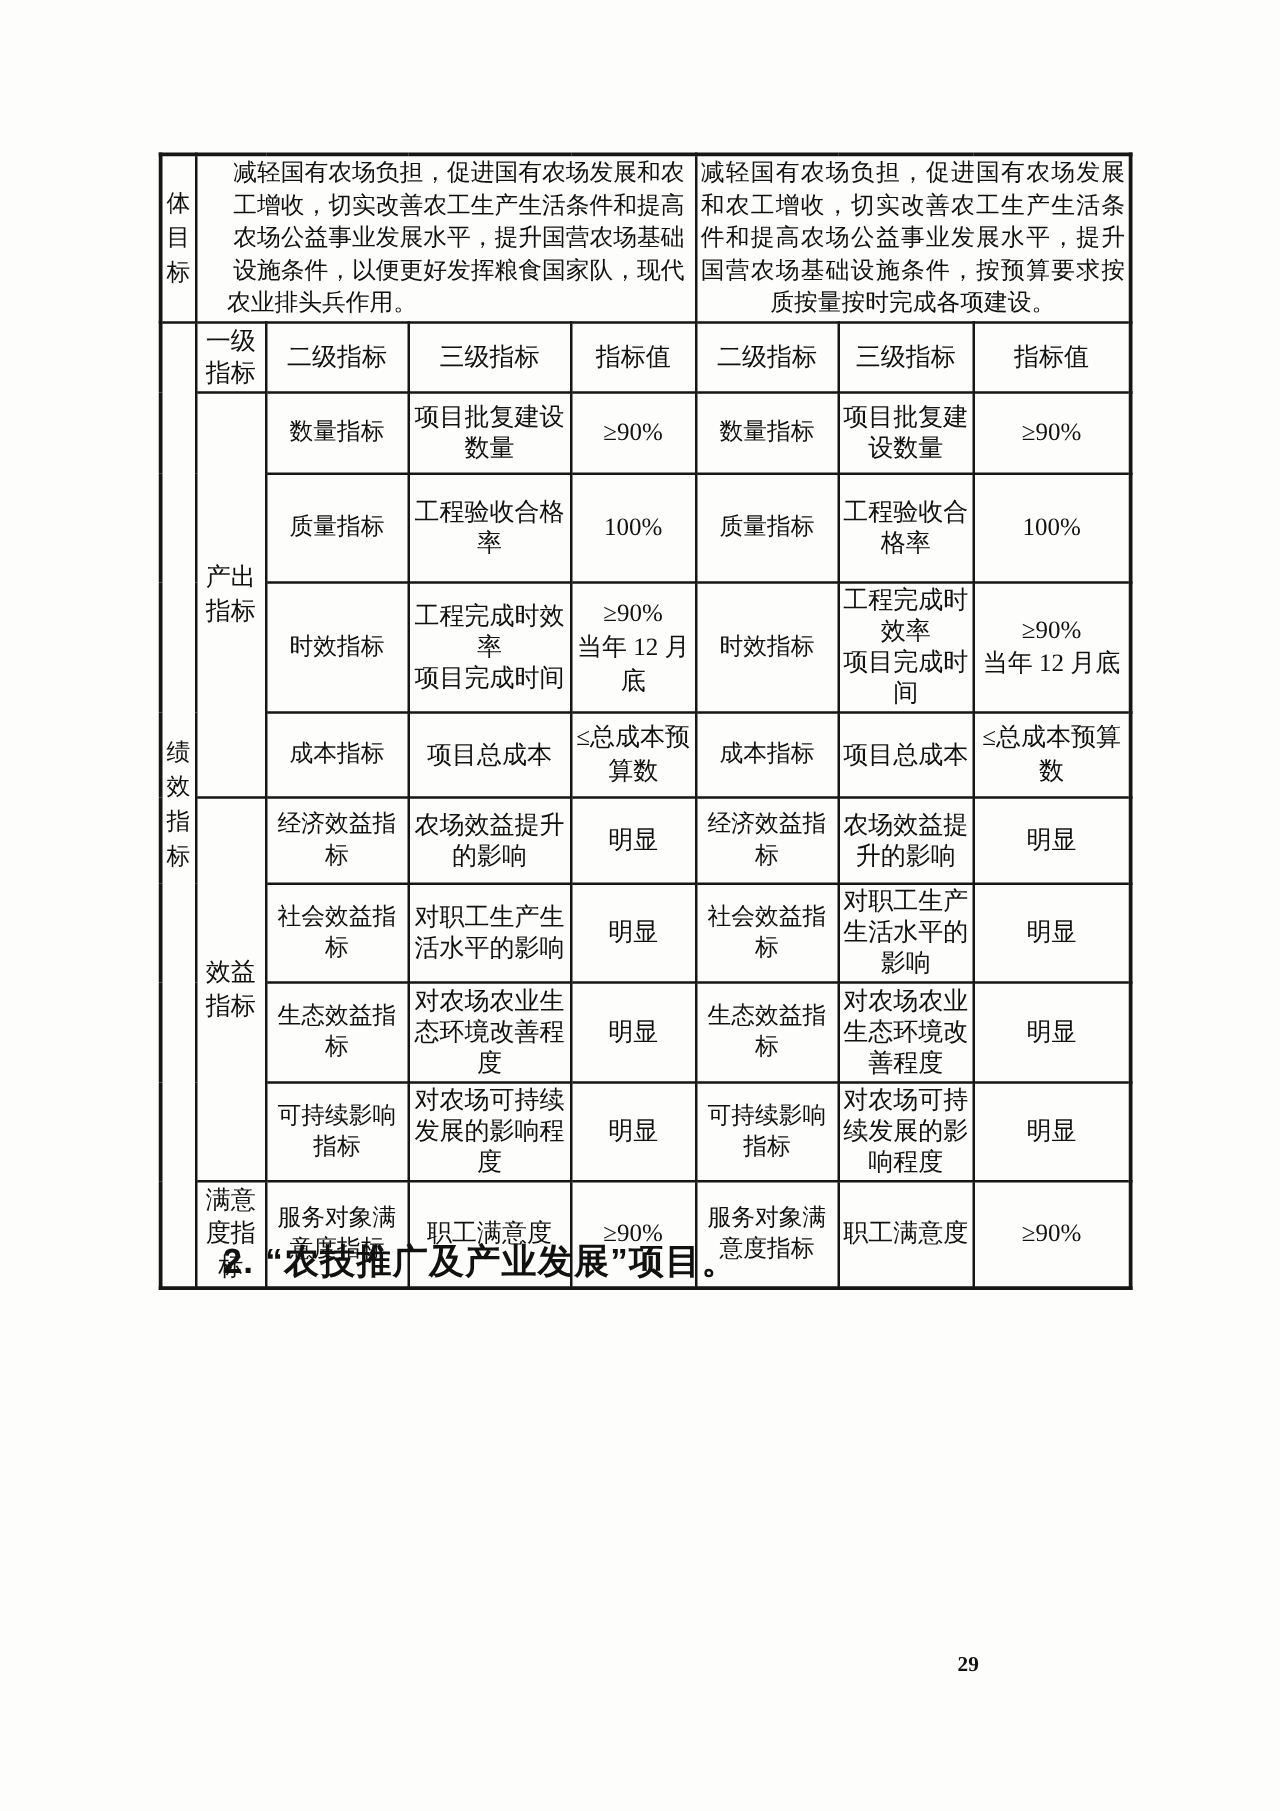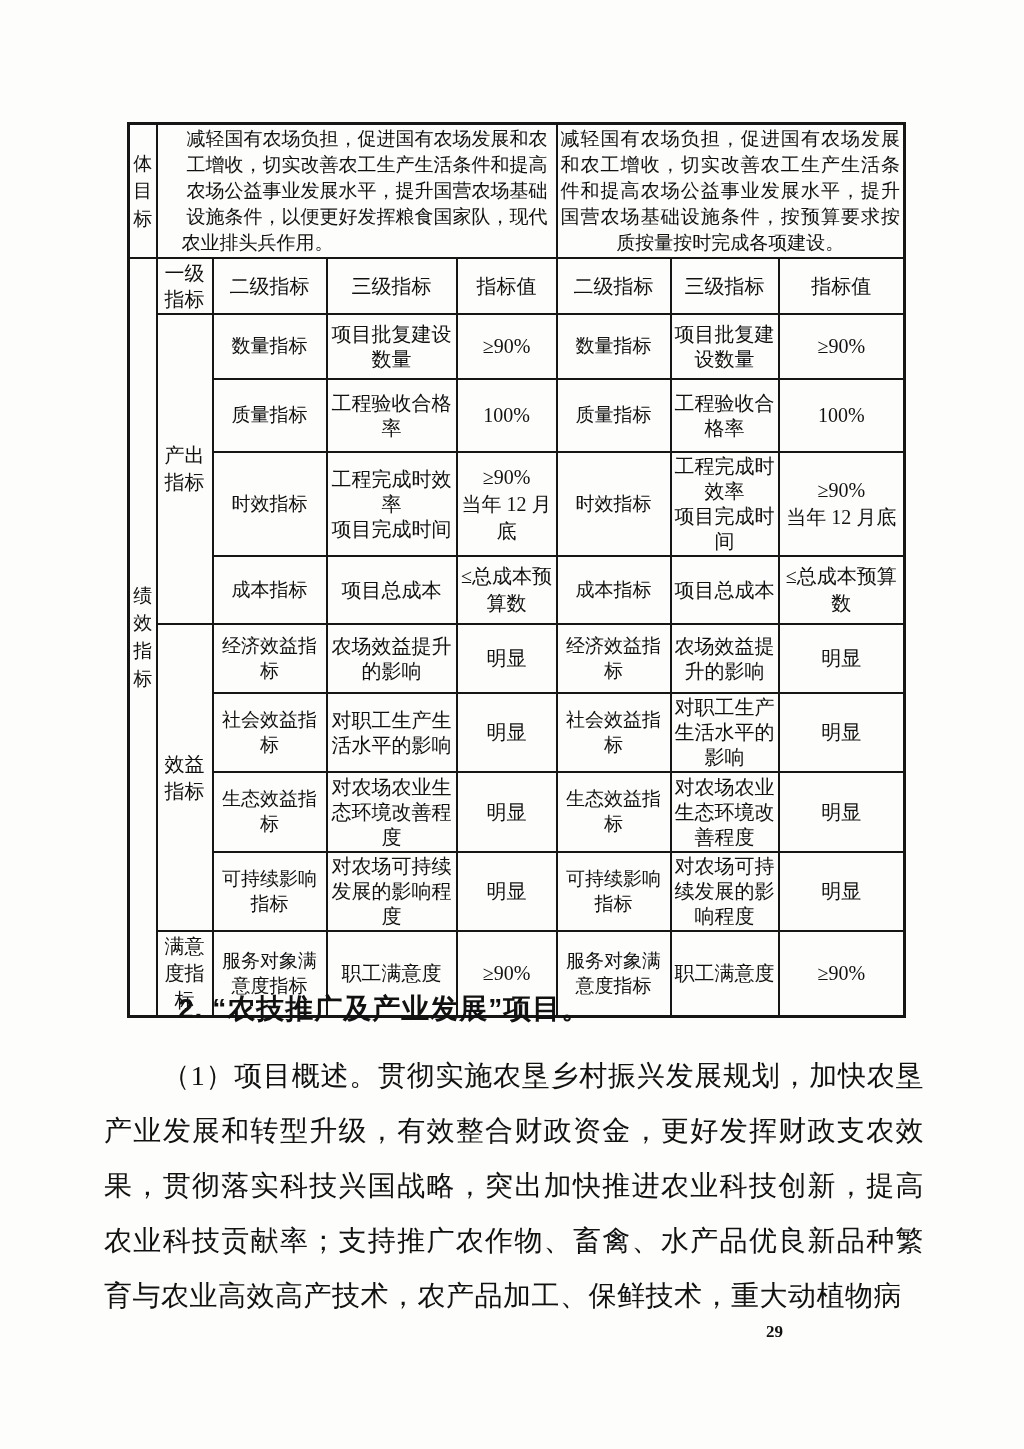--- a/index.html
+++ b/index.html
@@ -59,21 +59,21 @@
     padding:1px 2px 1px 4px;
   }
   td.val{
     white-space:pre-line;
     font-size:20px;
     line-height:1.35;
   }
   tr.r-obj{height:130px;}
   tr.r-head{height:51px;}
   tr.rw1{height:65px;}
-  tr.rw2{height:73px;padding-left:36px;}
+  tr.rw2{height:87px;padding-left:36px;}
   tr.rw3{height:97px;}
   tr.rw4{height:68px;padding-left:48px;}
   tr.rw5{height:69px;}
   tr.rw6{height:76px;}
   tr.rw7{height:80px;}
   tr.rw8{height:72px;}
   tr.rw9{height:77px;}
   
   .content{
     position:absolute;left:104px;top:986px;width:820px;
@@ -210,18 +210,17 @@
       <td class="val">≥90%</td>
       <td class="l2">服务对象满意度指标</td>
       <td class="l3">职工满意度</td>
       <td class="val">≥90%</td>
     </tr>
   </tbody>
     </table>
 
   <div class="content">
     <h2>2. “农技推广及产业发展”项目。</h2>
-    <p>（1）项目概述。贯彻实施农垦乡村振兴发展规划，加快农垦产业发展和转型升级，有效整合财政资金，更好发挥财政支农效果，贯彻落实科技兴国战略，突出加快推进农业科技创新，提高农业科技贡献率；支持推广农作物、畜禽、水产品优良新品种繁育与农业高效高产技术，农产品加工、保鲜技术，重大动植物病</p>
   </div>
 
   <div class="page-number">29</div>
 
 </div>
 
 </body></html>

